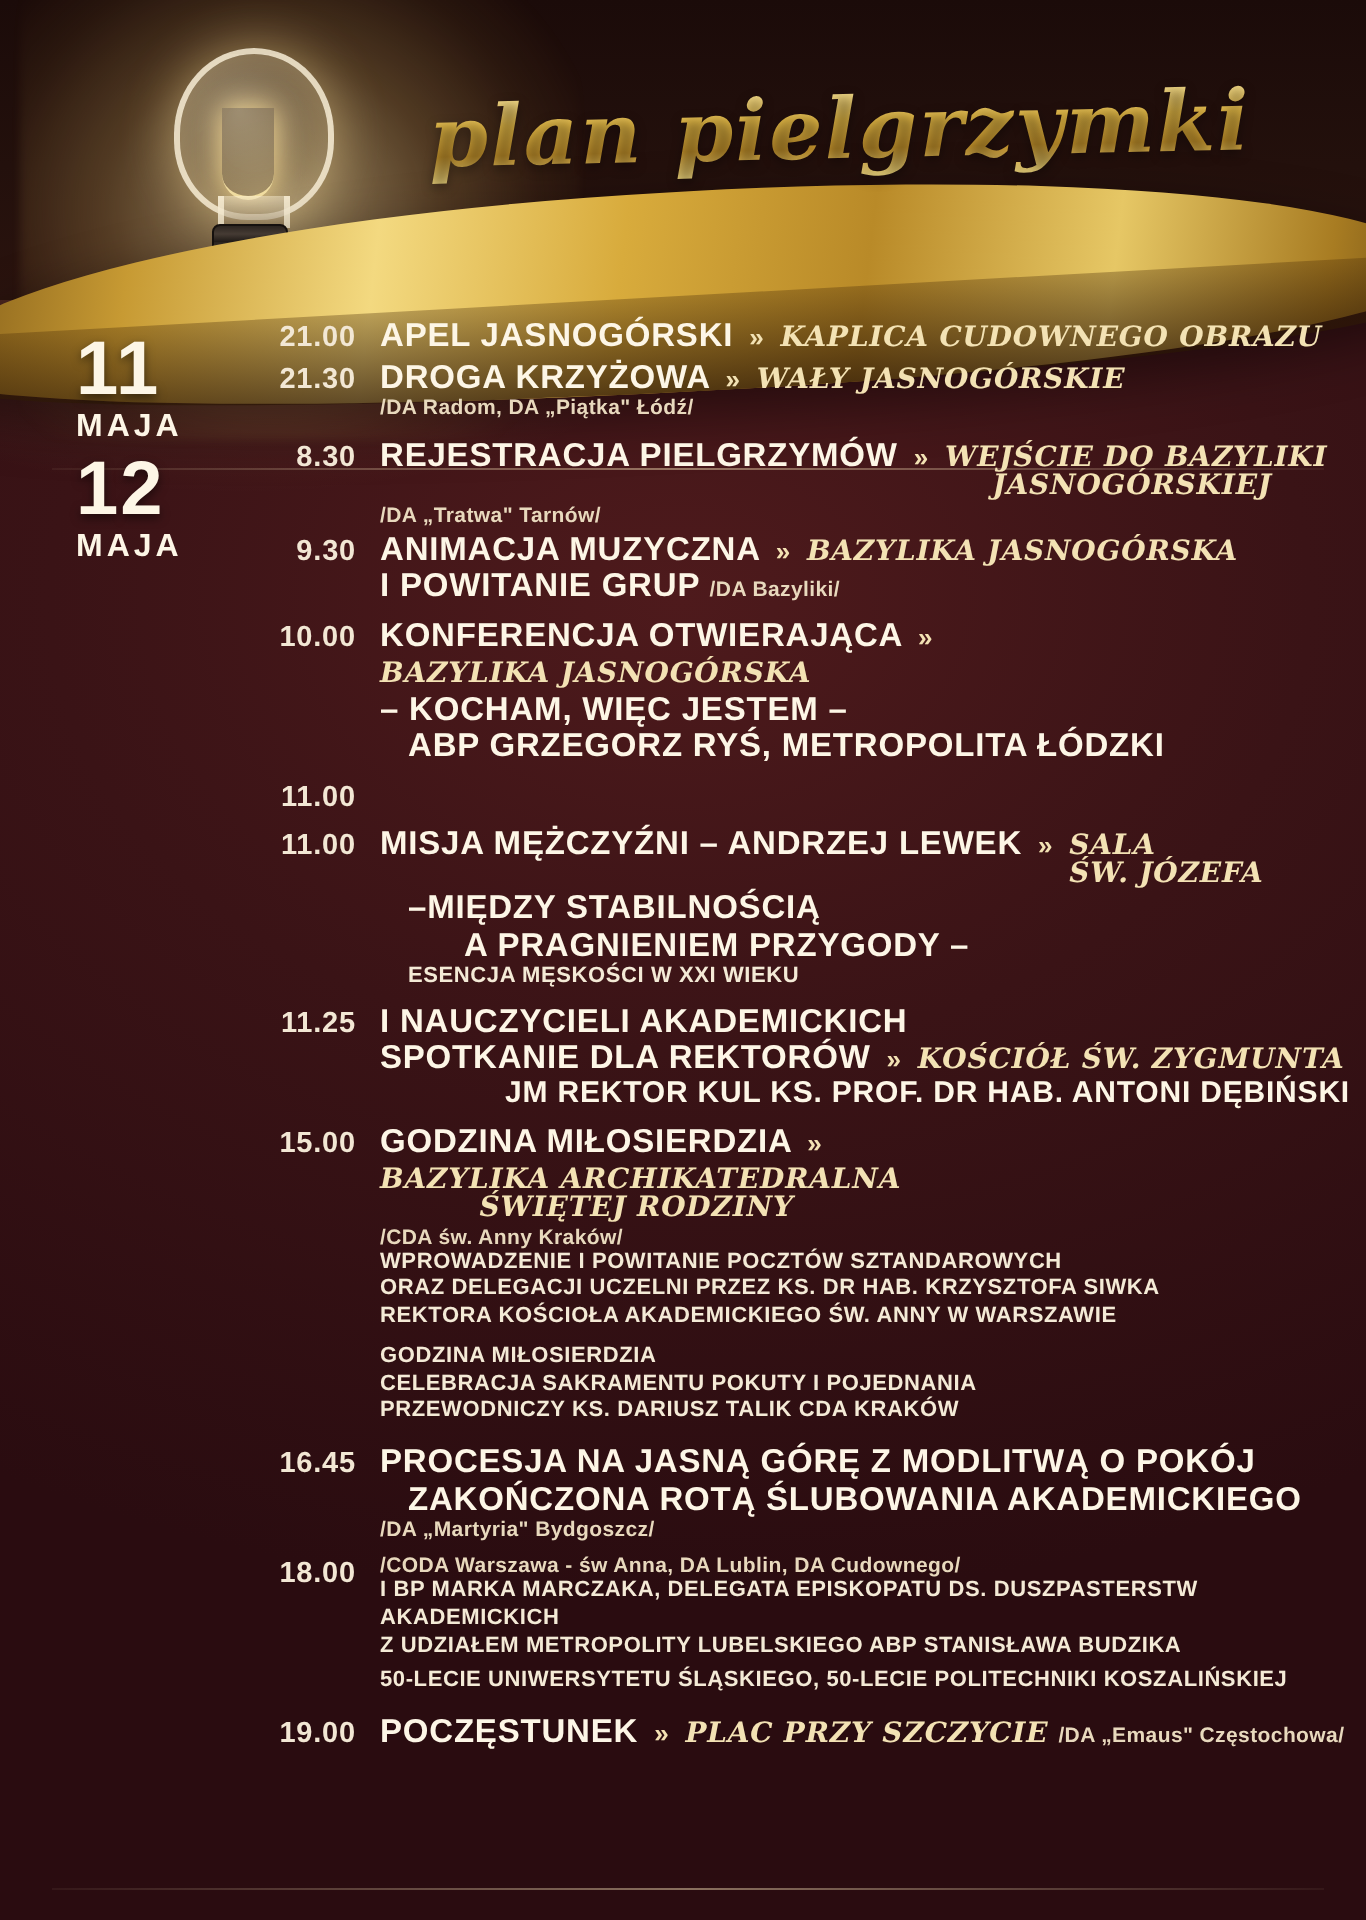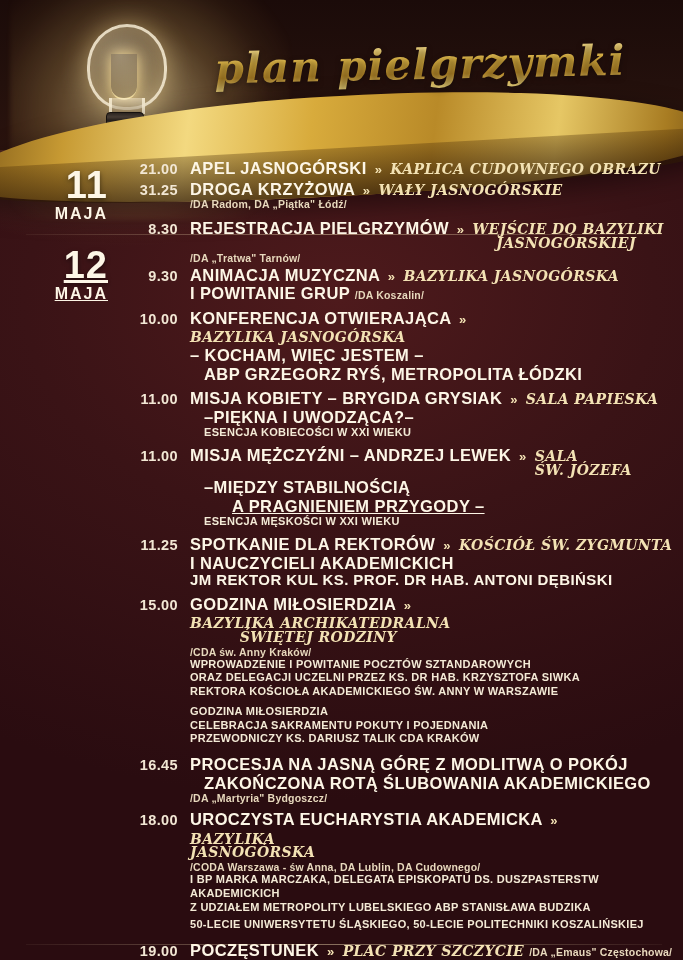--- a/index.html
+++ b/index.html
@@ -153,21 +153,21 @@
     min-width: 0;
   }
   .main-line {
     color: #fdf6e6;
     font-weight: bold;
     font-size: 16.5px;
     letter-spacing: 0.4px;
     line-height: 1.12;
     text-transform: uppercase;
   }
-  .main-line.sm { font-size: 15px; }
+  .main-line.sm { font-size: 15px; text-align: right; }
   .sub-hand {
     font-family: "DejaVu Serif", serif;
     font-style: italic;
     font-weight: bold;
     color: #f3e2b4;
     font-size: 14px;
     white-space: nowrap;
   }
   .arrow { color: #f3e2b4; font-size: 13px; padding: 0 3px; }
   .place-block {
@@ -189,28 +189,28 @@
   }
   .small-caps {
     color: #f4ead6;
     font-size: 11px;
     font-weight: bold;
     letter-spacing: 0.3px;
     text-transform: uppercase;
     line-height: 1.25;
   }
   .indent1 { padding-left: 14px; }
-  .indent2 { padding-left: 42px; text-decoration: underline; }
+  .indent2 { padding-left: 42px; }
 
   
   .date-badge {
     position: absolute;
     left: 38px;
     width: 70px;
-    text-align: right;
+    text-align: left;
     color: #fdf6e6;
     line-height: 1;
   }
   .date-num {
     font-size: 38px;
     font-weight: bold;
     letter-spacing: 1px;
     font-family: "Liberation Sans", sans-serif;
     text-shadow: 0 2px 5px rgba(0,0,0,0.5);
   }
@@ -262,36 +262,36 @@
         <div class="entry">
           <div class="main-line">
             <span>APEL JASNOGÓRSKI</span>
             <span class="arrow">»</span>
             <span class="sub-hand">Kaplica Cudownego Obrazu</span>
           </div>
         </div>
       </div>
 
       <div class="row">
-        <div class="time">31.25</div>
+        <div class="time">21.30</div>
         <div class="entry">
           <div class="main-line">
             <span>DROGA KRZYŻOWA</span>
             <span class="arrow">»</span>
             <span class="sub-hand">Wały Jasnogórskie</span>
           </div>
           <div class="small-note">/DA Radom, DA „Piątka" Łódź/</div>
         </div>
       </div>
       <div class="spacer-sm"></div>
       <div class="divider" style="top:76px;"></div>
     </div>
 
     <div class="day-block">
-      <div class="date-badge" style="top:28px;text-decoration:underline;">
+      <div class="date-badge" style="top:8px;">
         <div class="date-num">12</div>
         <div class="date-mon">MAJA</div>
       </div>
 
       <div class="row">
         <div class="time">8.30</div>
         <div class="entry">
           <div class="main-line">
             <span>REJESTRACJA PIELGRZYMÓW</span>
             <span class="arrow">»</span>
@@ -307,21 +307,21 @@
       <div class="row">
         <div class="time">9.30</div>
         <div class="entry">
           <div class="main-line">
             <span>ANIMACJA MUZYCZNA</span>
             <span class="arrow">»</span>
             <span class="sub-hand">Bazylika Jasnogórska</span>
           </div>
           <div class="main-line">
             <span>I POWITANIE GRUP</span>
-            <span class="small-note">/DA Koszalin/</span>
+            <span class="small-note">/DA Bazyliki/</span>
           </div>
         </div>
       </div>
       <div class="spacer-xs"></div>
 
       <div class="row">
         <div class="time">10.00</div>
         <div class="entry">
           <div class="main-line">
             <span>KONFERENCJA OTWIERAJĄCA</span>
@@ -329,29 +329,20 @@
             <span class="sub-hand">Bazylika Jasnogórska</span>
           </div>
           <div class="main-line">– KOCHAM, WIĘC JESTEM –</div>
           <div class="main-line indent1">ABP GRZEGORZ RYŚ, METROPOLITA ŁÓDZKI</div>
         </div>
       </div>
       <div class="spacer-xs"></div>
 
       <div class="row">
         <div class="time">11.00</div>
-        <div class="entry">
-          <div class="main-line">
-            <span>MISJA KOBIETY – BRYGIDA GRYSIAK</span>
-            <span class="arrow">»</span>
-            <span class="sub-hand">Sala Papieska</span>
-          </div>
-          <div class="main-line indent1">–PIĘKNA I UWODZĄCA?–</div>
-          <div class="small-caps indent1">ESENCJA KOBIECOŚCI W XXI WIEKU</div>
-        </div>
       </div>
       <div class="spacer-xs"></div>
 
       <div class="row">
         <div class="time">11.00</div>
         <div class="entry">
           <div class="main-line">
             <span>MISJA MĘŻCZYŹNI – ANDRZEJ LEWEK</span>
             <span class="arrow">»</span>
             <span class="place-block">
@@ -362,26 +353,26 @@
           <div class="main-line indent1">–MIĘDZY STABILNOŚCIĄ</div>
           <div class="main-line indent2">A PRAGNIENIEM PRZYGODY –</div>
           <div class="small-caps indent1">ESENCJA MĘSKOŚCI W XXI WIEKU</div>
         </div>
       </div>
       <div class="spacer-xs"></div>
 
       <div class="row">
         <div class="time">11.25</div>
         <div class="entry">
+          <div class="main-line">I NAUCZYCIELI AKADEMICKICH</div>
           <div class="main-line">
             <span>SPOTKANIE DLA REKTORÓW</span>
             <span class="arrow">»</span>
             <span class="sub-hand">Kościół św. Zygmunta</span>
           </div>
-          <div class="main-line">I NAUCZYCIELI AKADEMICKICH</div>
           <div class="main-line sm">JM REKTOR KUL KS. PROF. DR HAB. ANTONI DĘBIŃSKI</div>
         </div>
       </div>
       <div class="spacer-xs"></div>
 
       <div class="row">
         <div class="time">15.00</div>
         <div class="entry">
           <div class="main-line">
             <span>GODZINA MIŁOSIERDZIA</span>
@@ -409,28 +400,20 @@
           <div class="main-line">PROCESJA NA JASNĄ GÓRĘ Z MODLITWĄ O POKÓJ</div>
           <div class="main-line indent1">ZAKOŃCZONA ROTĄ ŚLUBOWANIA AKADEMICKIEGO</div>
           <div class="small-note">/DA „Martyria" Bydgoszcz/</div>
         </div>
       </div>
       <div class="spacer-xs"></div>
 
       <div class="row">
         <div class="time">18.00</div>
         <div class="entry">
-          <div class="main-line">
-            <span>UROCZYSTA EUCHARYSTIA AKADEMICKA</span>
-            <span class="arrow">»</span>
-            <span class="place-block">
-              <span class="sub-hand">Bazylika</span>
-              <span class="sub-hand place-line2">Jasnogórska</span>
-            </span>
-          </div>
           <div class="small-note">/CODA Warszawa - św Anna, DA Lublin, DA Cudownego/</div>
           <div class="small-caps">I BP MARKA MARCZAKA, DELEGATA EPISKOPATU DS. DUSZPASTERSTW AKADEMICKICH</div>
           <div class="small-caps">Z UDZIAŁEM METROPOLITY LUBELSKIEGO   ABP STANISŁAWA BUDZIKA</div>
           <div style="height:4px"></div>
           <div class="small-caps">50-LECIE UNIWERSYTETU ŚLĄSKIEGO, 50-LECIE POLITECHNIKI KOSZALIŃSKIEJ</div>
         </div>
       </div>
       <div class="spacer-sm"></div>
 
       <div class="row">

